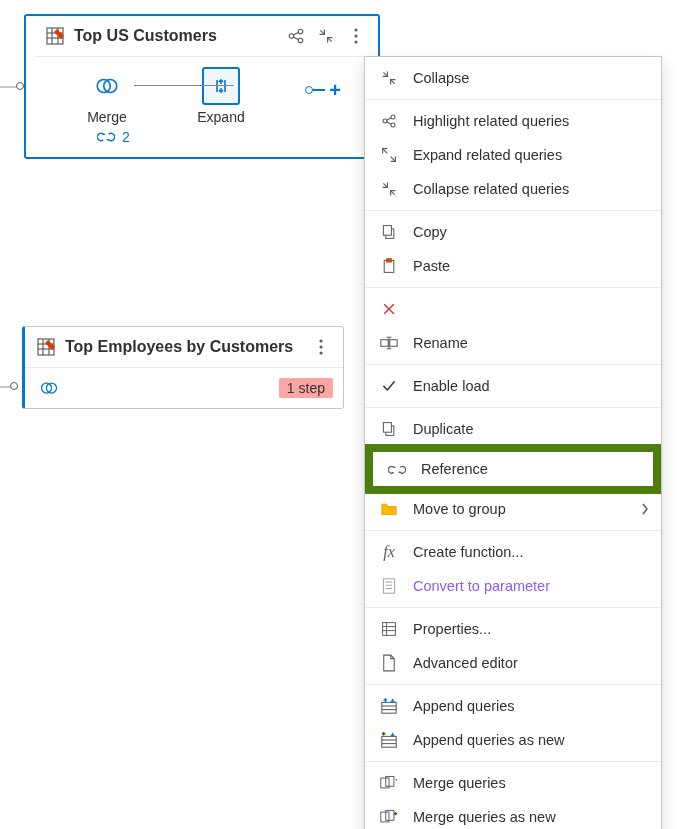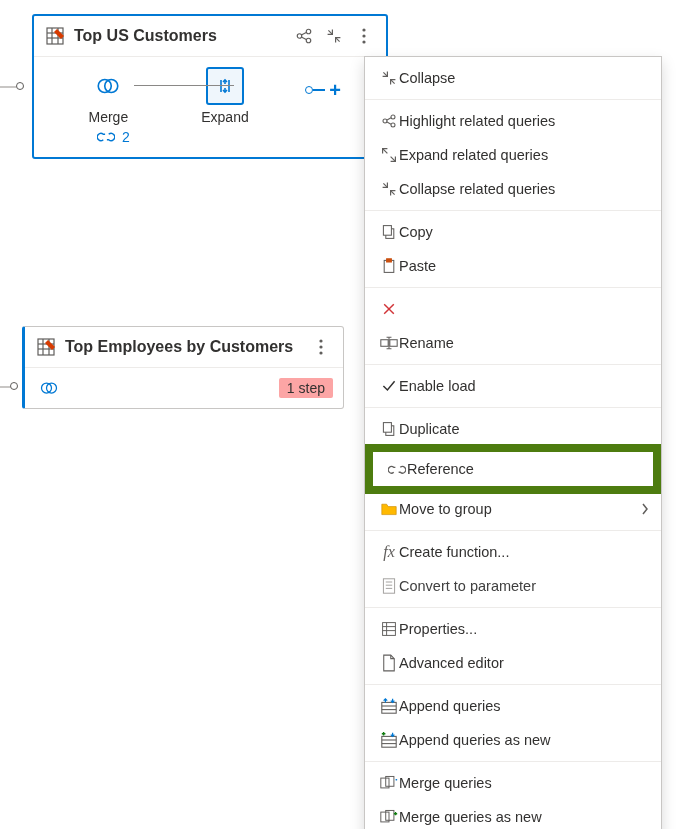--- a/index.html
+++ b/index.html
@@ -158,29 +158,30 @@
     background: #fff;
     border: 1px solid #c8c6c4;
     box-shadow: 0 6px 14px rgba(0,0,0,0.15);
     padding: 4px 0;
   }
   .ctx .item {
     display: flex;
     align-items: center;
     height: 34px;
     padding: 0 12px 0 14px;
+    gap: 14px;
     cursor: default;
     color: #323130;
     font-size: 14.5px;
   }
   .ctx .item .itxt {
     flex: 1;
   }
   .ctx .item.disabled {
-    color: #404040;
+    color: #8b5cf6;
   }
   .ctx .sep {
     height: 1px;
     background: #edebe9;
     margin: 4px 0;
   }
   .ctx .highlight {
     border: 8px solid #4d7c0f;
     margin: -2px 0;
   }
@@ -201,21 +202,21 @@
   }
 </style>
 </head>
 <body>
 
 <div class="canvas">
 
   <div class="connector-line" style="left:0;top:86px;width:24px;"></div>
   <div class="connector-dot" style="left:16px;top:82px;"></div>
 
-  <div class="node selected" style="left:32px;top:14px;width:356px;">
+  <div class="node selected" style="left:24px;top:14px;width:356px;padding-left:8px;">
     <div class="node-header">
       <span class="iconbox">
         <svg width="22" height="22" viewBox="0 0 20 20">
           <rect x="1" y="2" width="16" height="16" fill="none" stroke="#605e5c" stroke-width="1.2"></rect>
           <line x1="1" y1="7" x2="17" y2="7" stroke="#605e5c" stroke-width="1.2"></line>
           <line x1="1" y1="12" x2="17" y2="12" stroke="#605e5c" stroke-width="1.2"></line>
           <line x1="6" y1="2" x2="6" y2="18" stroke="#605e5c" stroke-width="1.2"></line>
           <line x1="12" y1="2" x2="12" y2="18" stroke="#605e5c" stroke-width="1.2"></line>
           <path d="M11 3 L18 10 L15 13 L8 6 Z" fill="#d83b01"></path>
         </svg>

